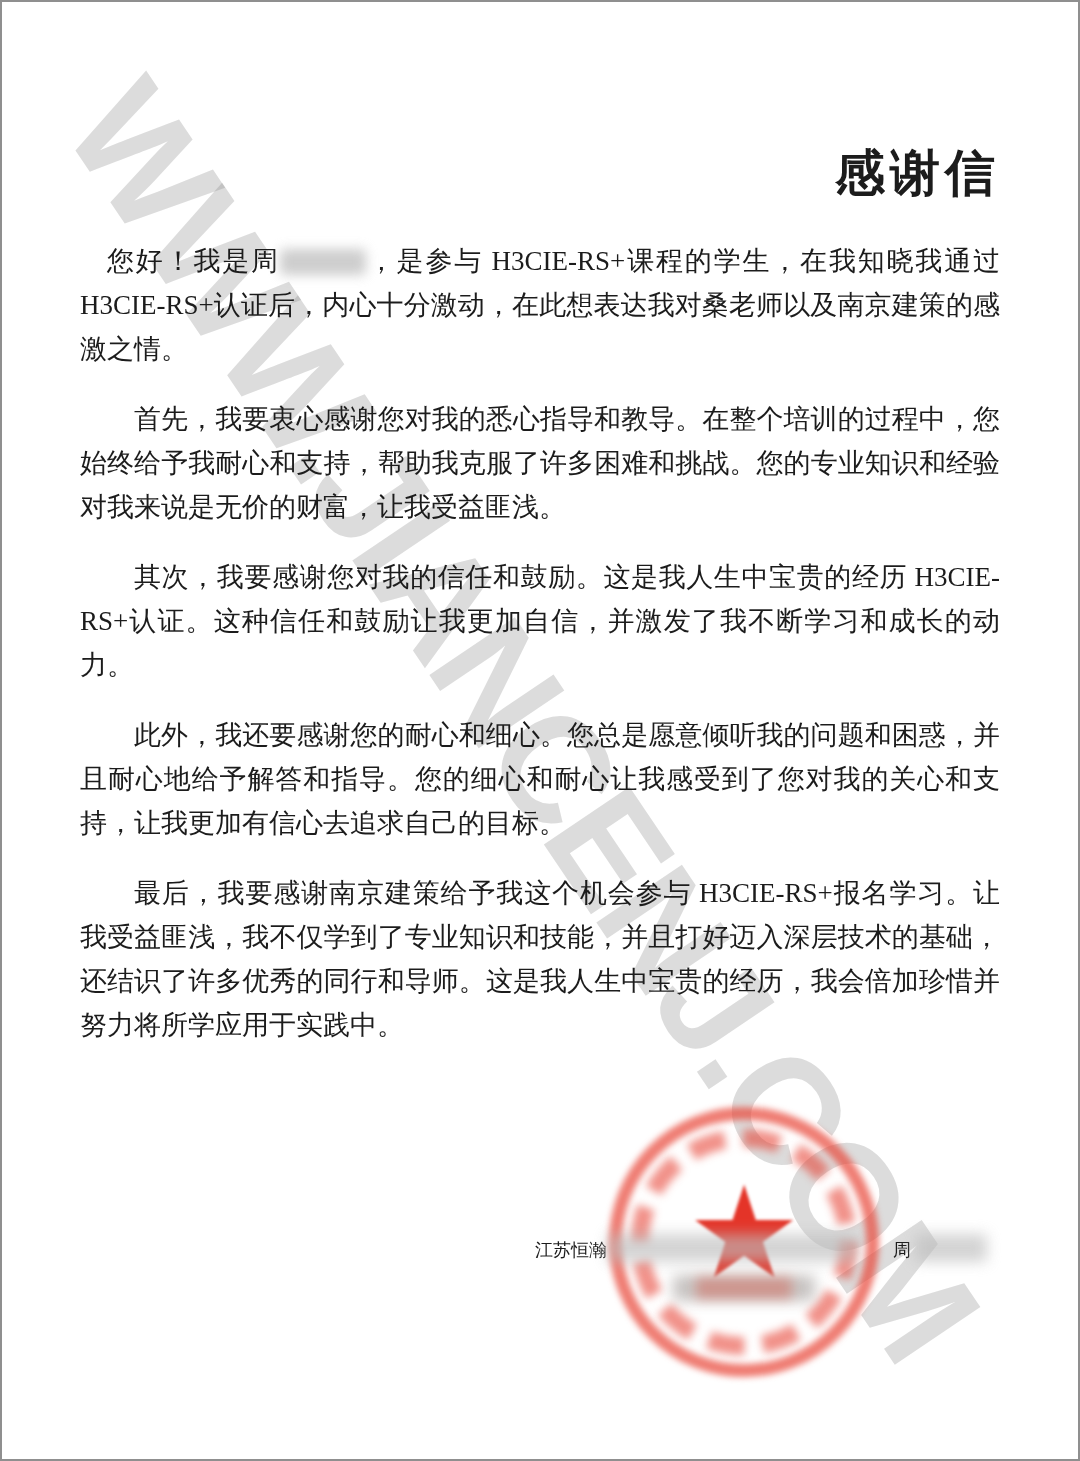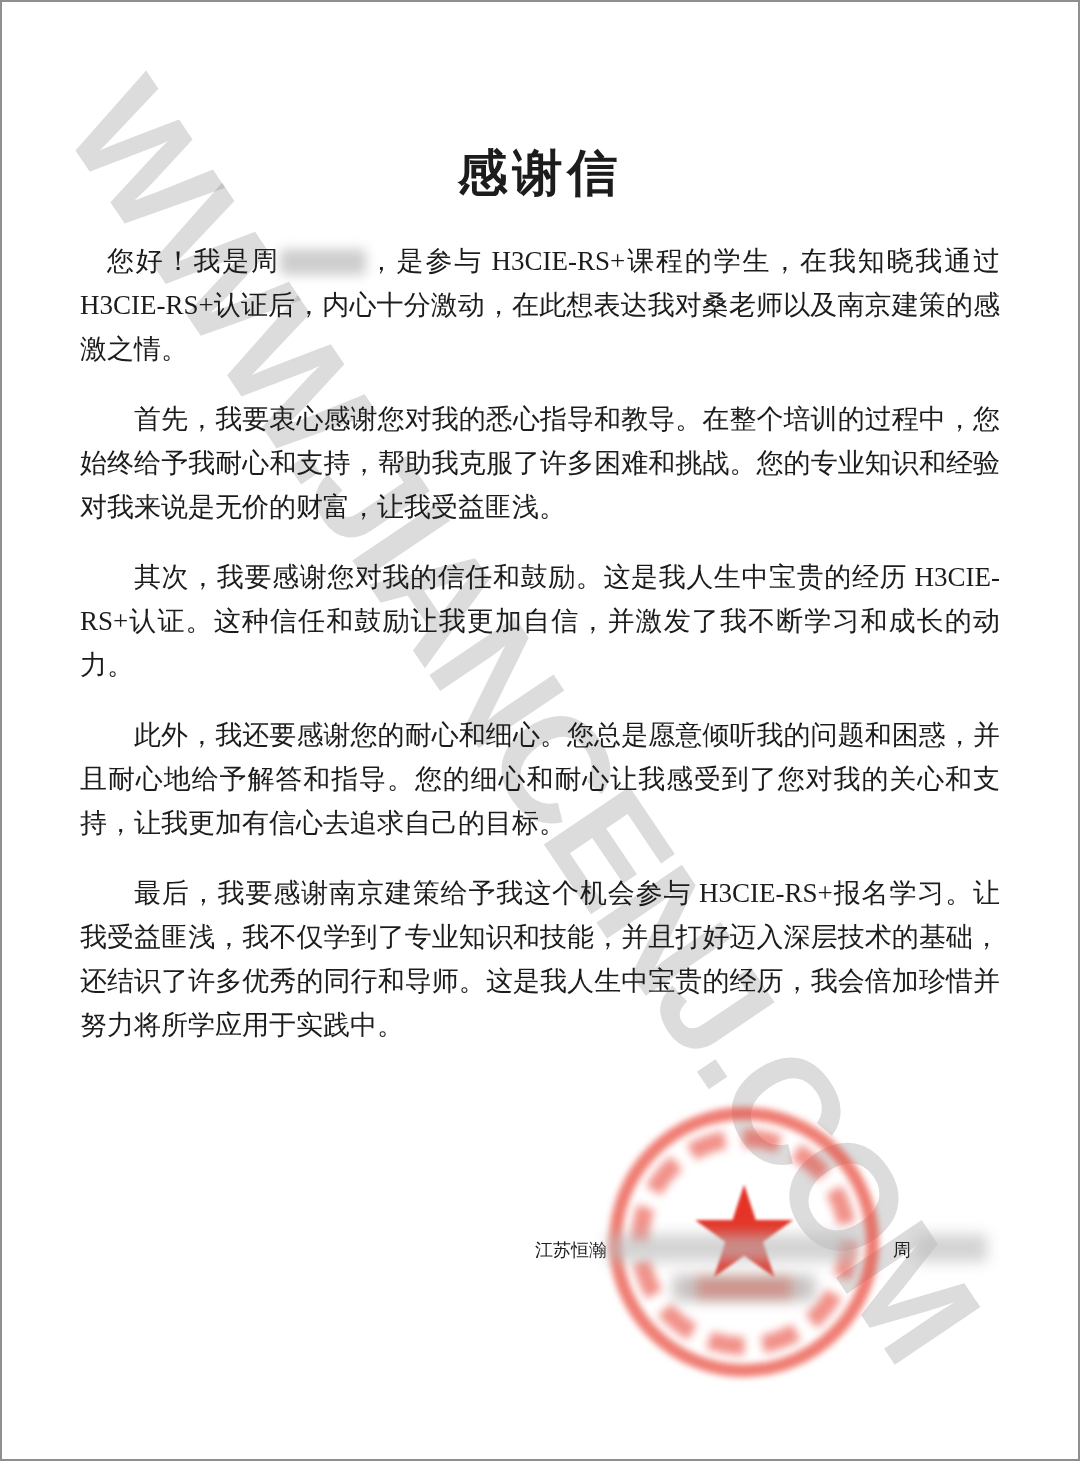--- a/index.html
+++ b/index.html
@@ -32,21 +32,21 @@
   }
   .content {
     position: relative;
     z-index: 3;
     padding: 145px 78px 0 78px;
     font-size: 27px;
     line-height: 44px;
   }
   .title {
     margin: 0 0 40px 0;
-    text-align: center;
+    text-align: right;
     font-size: 50px;
     line-height: 52px;
     font-weight: 900;
     letter-spacing: 5px;
   }
   .salutation { margin: 0 0 26px 0; }
   .para { margin: 0 0 26px 0; text-align: justify; }
   .para.indent-1 { text-indent: 1em; }
   .para.indent-2 { text-indent: 2em; font-family: Liberation Serif, serif; }
   .redact {

